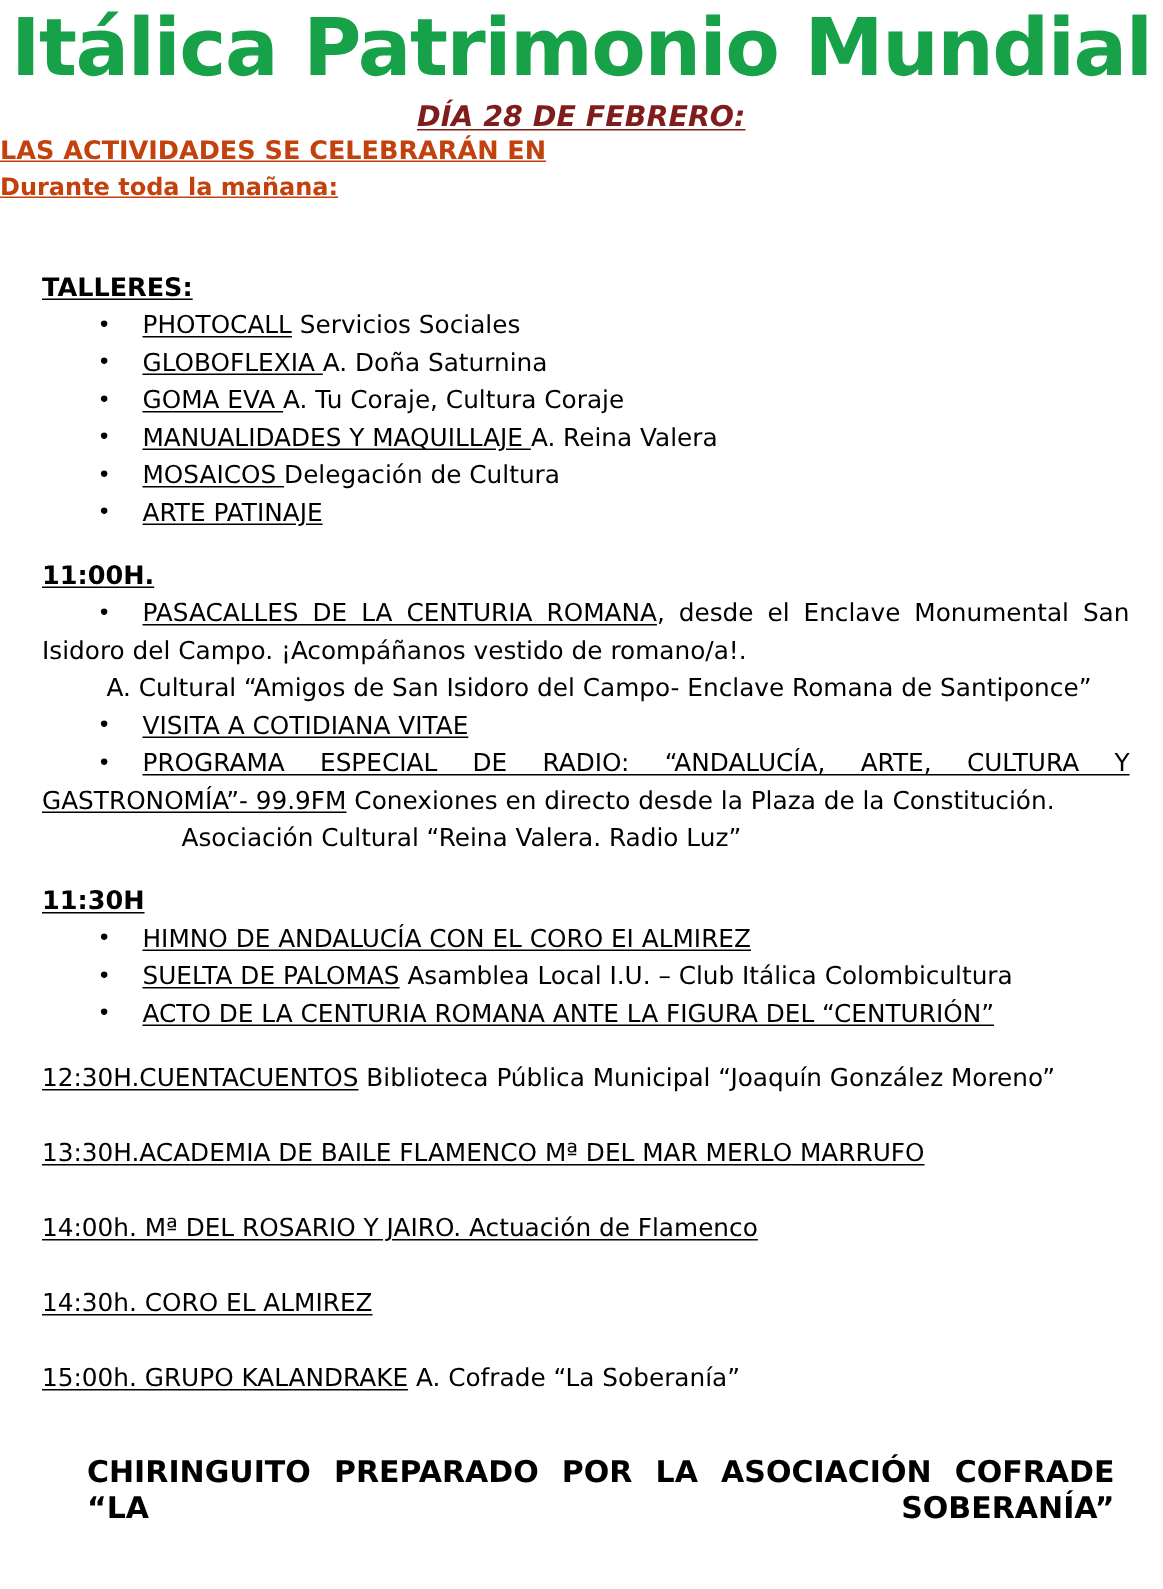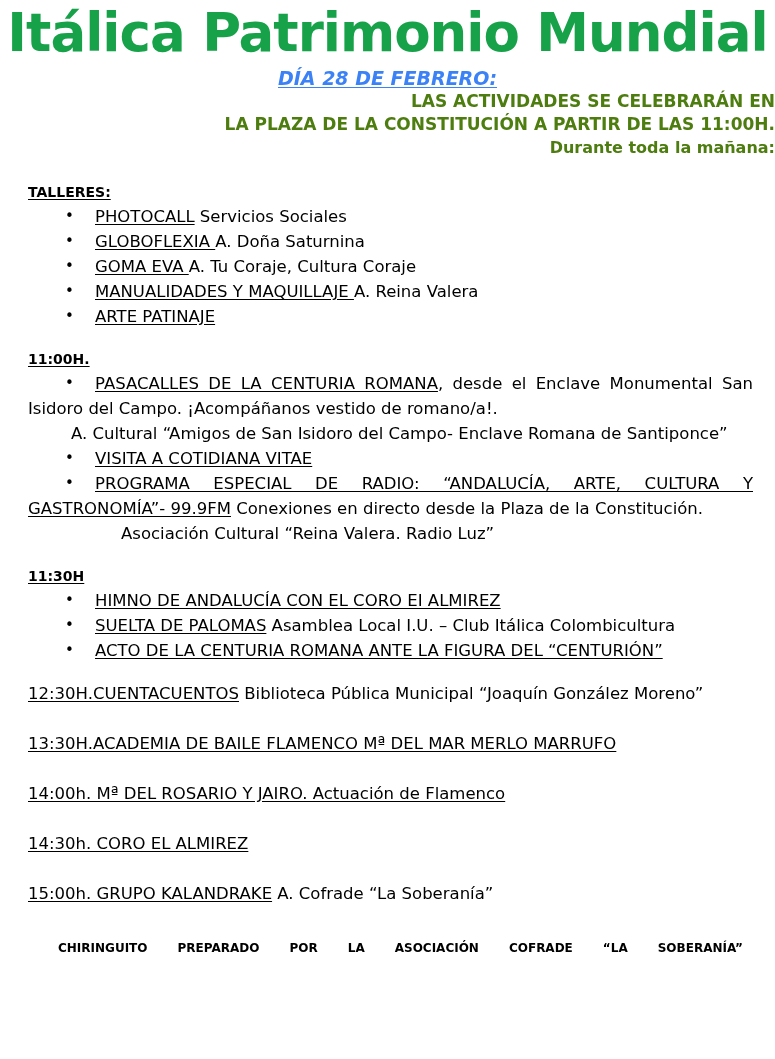--- a/index.html
+++ b/index.html
@@ -31,56 +31,57 @@
     font-family: "DejaVu Sans", sans-serif;
     font-weight: bold;
     font-size: 53px;
     line-height: 58px;
     text-align: center;
     letter-spacing: -1px;
     margin: 4px 0 0 0;
     white-space: nowrap;
   }
   .subtitle-date {
-    color: #3b82f6;
+    color: #7f1d1d;
     font-family: "DejaVu Sans", sans-serif;
     font-weight: bold;
     font-style: italic;
     font-size: 19px;
     line-height: 24px;
     text-align: center;
     text-decoration: underline;
     text-underline-offset: 2px;
     margin-top: 4px;
   }
   .subtitle-line {
-    color: #4d7c0f;
+    color: #c2410c;
     font-family: "DejaVu Sans", sans-serif;
     font-weight: bold;
     font-size: 17px;
     line-height: 23px;
-    text-align: right;
+    text-align: left;
+    text-decoration: underline;
   }
   .subtitle-line.last {
     font-size: 16px;
     line-height: 24px;
   }
 
   
   .body-area {
     position: absolute;
     left: 28px;
     right: 22px;
     top: 176px;
   }
 
   .section-head {
     font-family: "DejaVu Sans", sans-serif;
     font-weight: bold;
-    font-size: 14px;
+    font-size: 17px;
     line-height: 24px;
     text-decoration: underline;
     text-underline-offset: 2px;
     display: inline-block;
     margin: 0;
     text-align: right;
   }
   .section-head-wrap { margin: 0; }
 
   ul.bullets {
@@ -134,42 +135,41 @@
   .para.indent-sub {
     margin-left: 93px;
   }
   .para.timeline {
     text-align: justify;
   }
 
   .line-justify-spread {
     font-family: "DejaVu Sans", sans-serif;
     font-weight: bold;
-    font-size: 12px;
+    font-size: 20px;
     line-height: 24px;
     text-align: justify;
     margin-left: 30px;
     margin-right: 10px;
   }
   .line-justify-spread::after {
     content: "";
     display: inline-block;
     width: 100%;
   }
   .line-justify-spread > span { display: inline; }
 </style>
 </head>
 <body>
 
 <div class="poster">
 
   <div class="title">Itálica Patrimonio Mundial</div>
   <div class="subtitle-date">DÍA 28 DE FEBRERO:</div>
   <div class="subtitle-line">LAS ACTIVIDADES SE CELEBRARÁN EN</div>
-  <div class="subtitle-line">LA PLAZA DE LA CONSTITUCIÓN A PARTIR DE LAS 11:00H.</div>
   <div class="subtitle-line last">Durante toda  la mañana:</div>
 
   <div class="body-area">
 
     <div class="section-head-wrap">
       <span class="section-head">TALLERES:</span>
     </div>
     <ul class="bullets">
       <li>
           <span class="li-inner"><span class="bold-u">PHOTOCALL</span><span class="plain"> Servicios Sociales</span></span>
@@ -177,20 +177,23 @@
       <li>
           <span class="li-inner"><span class="bold-u">GLOBOFLEXIA </span><span class="plain">A. Doña Saturnina</span></span>
         </li>
       <li>
           <span class="li-inner"><span class="bold-u">GOMA EVA </span><span class="plain">  A. Tu Coraje, Cultura Coraje</span></span>
         </li>
       <li>
           <span class="li-inner"><span class="bold-u">MANUALIDADES Y MAQUILLAJE </span><span class="plain">A. Reina Valera</span></span>
         </li>
       <li>
+          <span class="li-inner"><span class="bold-u">MOSAICOS </span><span class="plain"> Delegación de Cultura</span></span>
+        </li>
+      <li>
           <span class="li-inner"><span class="bold-u">ARTE PATINAJE</span><span class="plain"></span></span>
         </li>
     </ul>
 
     <div class="gap-md"></div>
 
     <div class="section-head-wrap">
       <span class="section-head">11:00H.</span>
     </div>
     <ul class="bullets">

